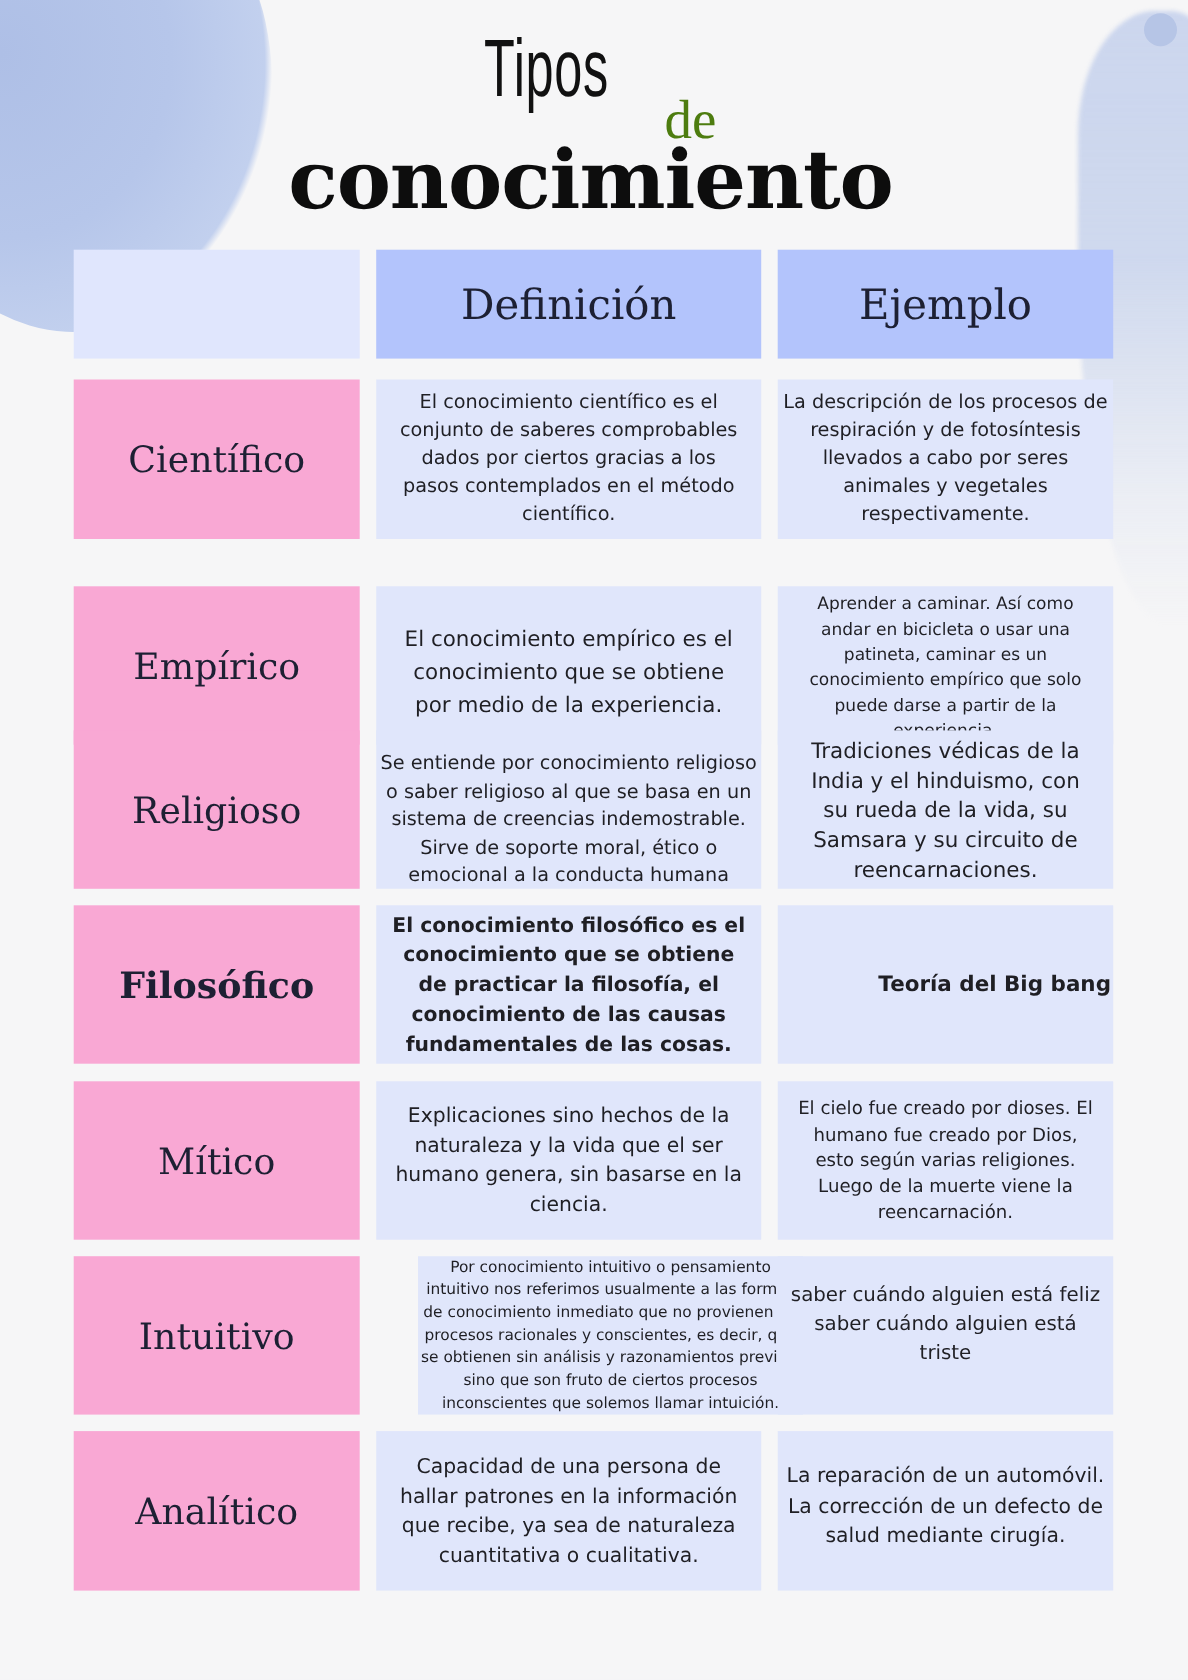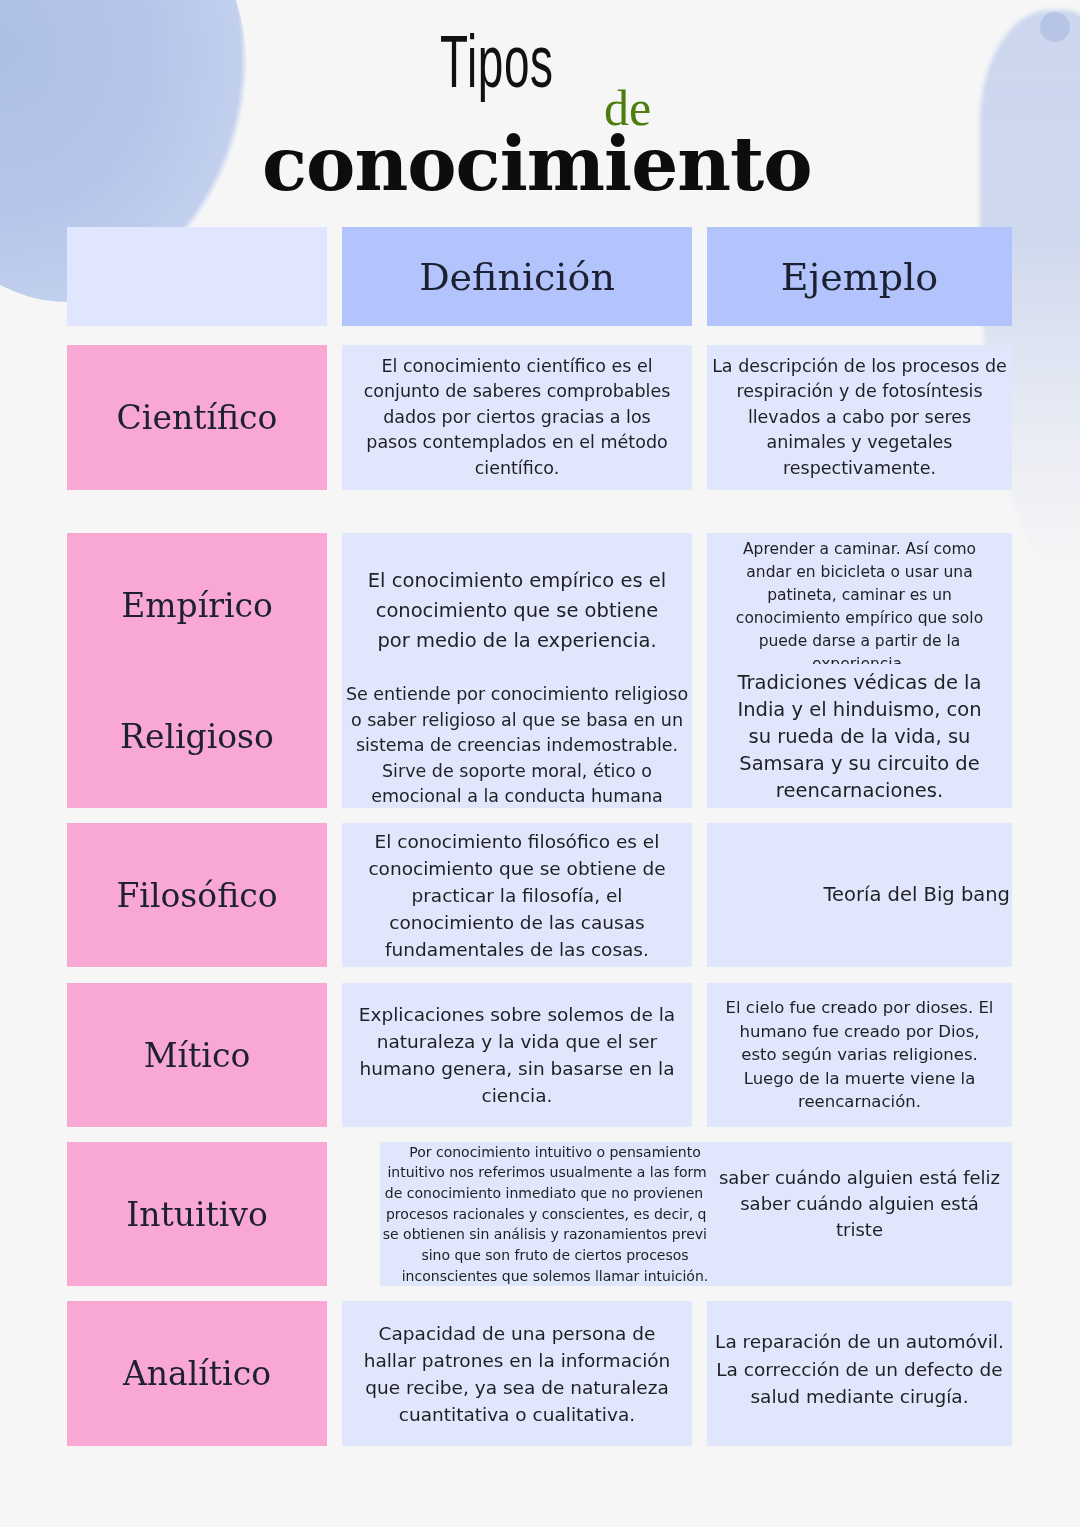--- a/index.html
+++ b/index.html
@@ -102,21 +102,21 @@
       justify-content: flex-end;
     }
     .body-cell span { display: block; }
     .fs-lg { font-size: 19.5px; line-height: 30px; }
     .fs-md { font-size: 17.5px; line-height: 25.5px; }
     .fs-sm { font-size: 15.5px; line-height: 23px; }
     .fs-xs { font-size: 14px; line-height: 20.7px; margin-left: 38px; }
     .r0 { top: 345px; height: 145px; }
     .r1 { top: 505px; height: 144px; margin-top: 28px; }
     .r2 { top: 664px; height: 144px; }
-    .r3 { top: 823px; height: 144px; }
+    .r3 { top: 823px; height: 144px; font-weight: bold; }
     .r4 { top: 983px; height: 144px; }
     .r5 { top: 1142px; height: 144px; }
     .r6 { top: 1301px; height: 145px; }
   </style>
 </head>
 <body>
 
 <div class="wash-left"></div>
 <div class="wash-right"></div>
 <div class="wash-right-top"></div>
@@ -160,21 +160,21 @@
   <div class="cell c1 r3 label">Filosófico</div>
   <div class="cell c2 r3 body-cell fs-lg" style="line-height:27px;">
       <span style="padding:0 10px; font-size:18.5px; line-height:27px;">El conocimiento filosófico es el conocimiento que se obtiene de practicar la filosofía, el conocimiento de las causas fundamentales de las cosas.</span>
     </div>
   <div class="cell c3 r3 body-cell fs-lg">
       <span>Teoría del Big bang</span>
     </div>
 
   <div class="cell c1 r4 label">Mítico</div>
   <div class="cell c2 r4 body-cell fs-lg">
-      <span style="padding:0 12px; font-size:18.5px; line-height:27px;">Explicaciones sobre solemos de la naturaleza y la vida que el ser humano genera, sin basarse en la ciencia.</span>
+      <span style="padding:0 12px; font-size:18.5px; line-height:27px;">Explicaciones sino hechos de la naturaleza y la vida que el ser humano genera, sin basarse en la ciencia.</span>
     </div>
   <div class="cell c3 r4 body-cell fs-md">
       <span style="padding:0 14px; font-size:16.5px; line-height:23.5px;">El cielo fue creado por dioses. El humano fue creado por Dios, esto según varias religiones. Luego de la muerte viene la reencarnación.</span>
     </div>
 
   <div class="cell c1 r5 label">Intuitivo</div>
   <div class="cell c2 r5 body-cell fs-xs">
       <span>Por conocimiento intuitivo o pensamiento intuitivo nos referimos usualmente a las formas de conocimiento inmediato que no provienen de procesos racionales y conscientes, es decir, que se obtienen sin análisis y razonamientos previos, sino que son fruto de ciertos procesos inconscientes que solemos llamar intuición.</span>
     </div>
   <div class="cell c3 r5 body-cell fs-md">

